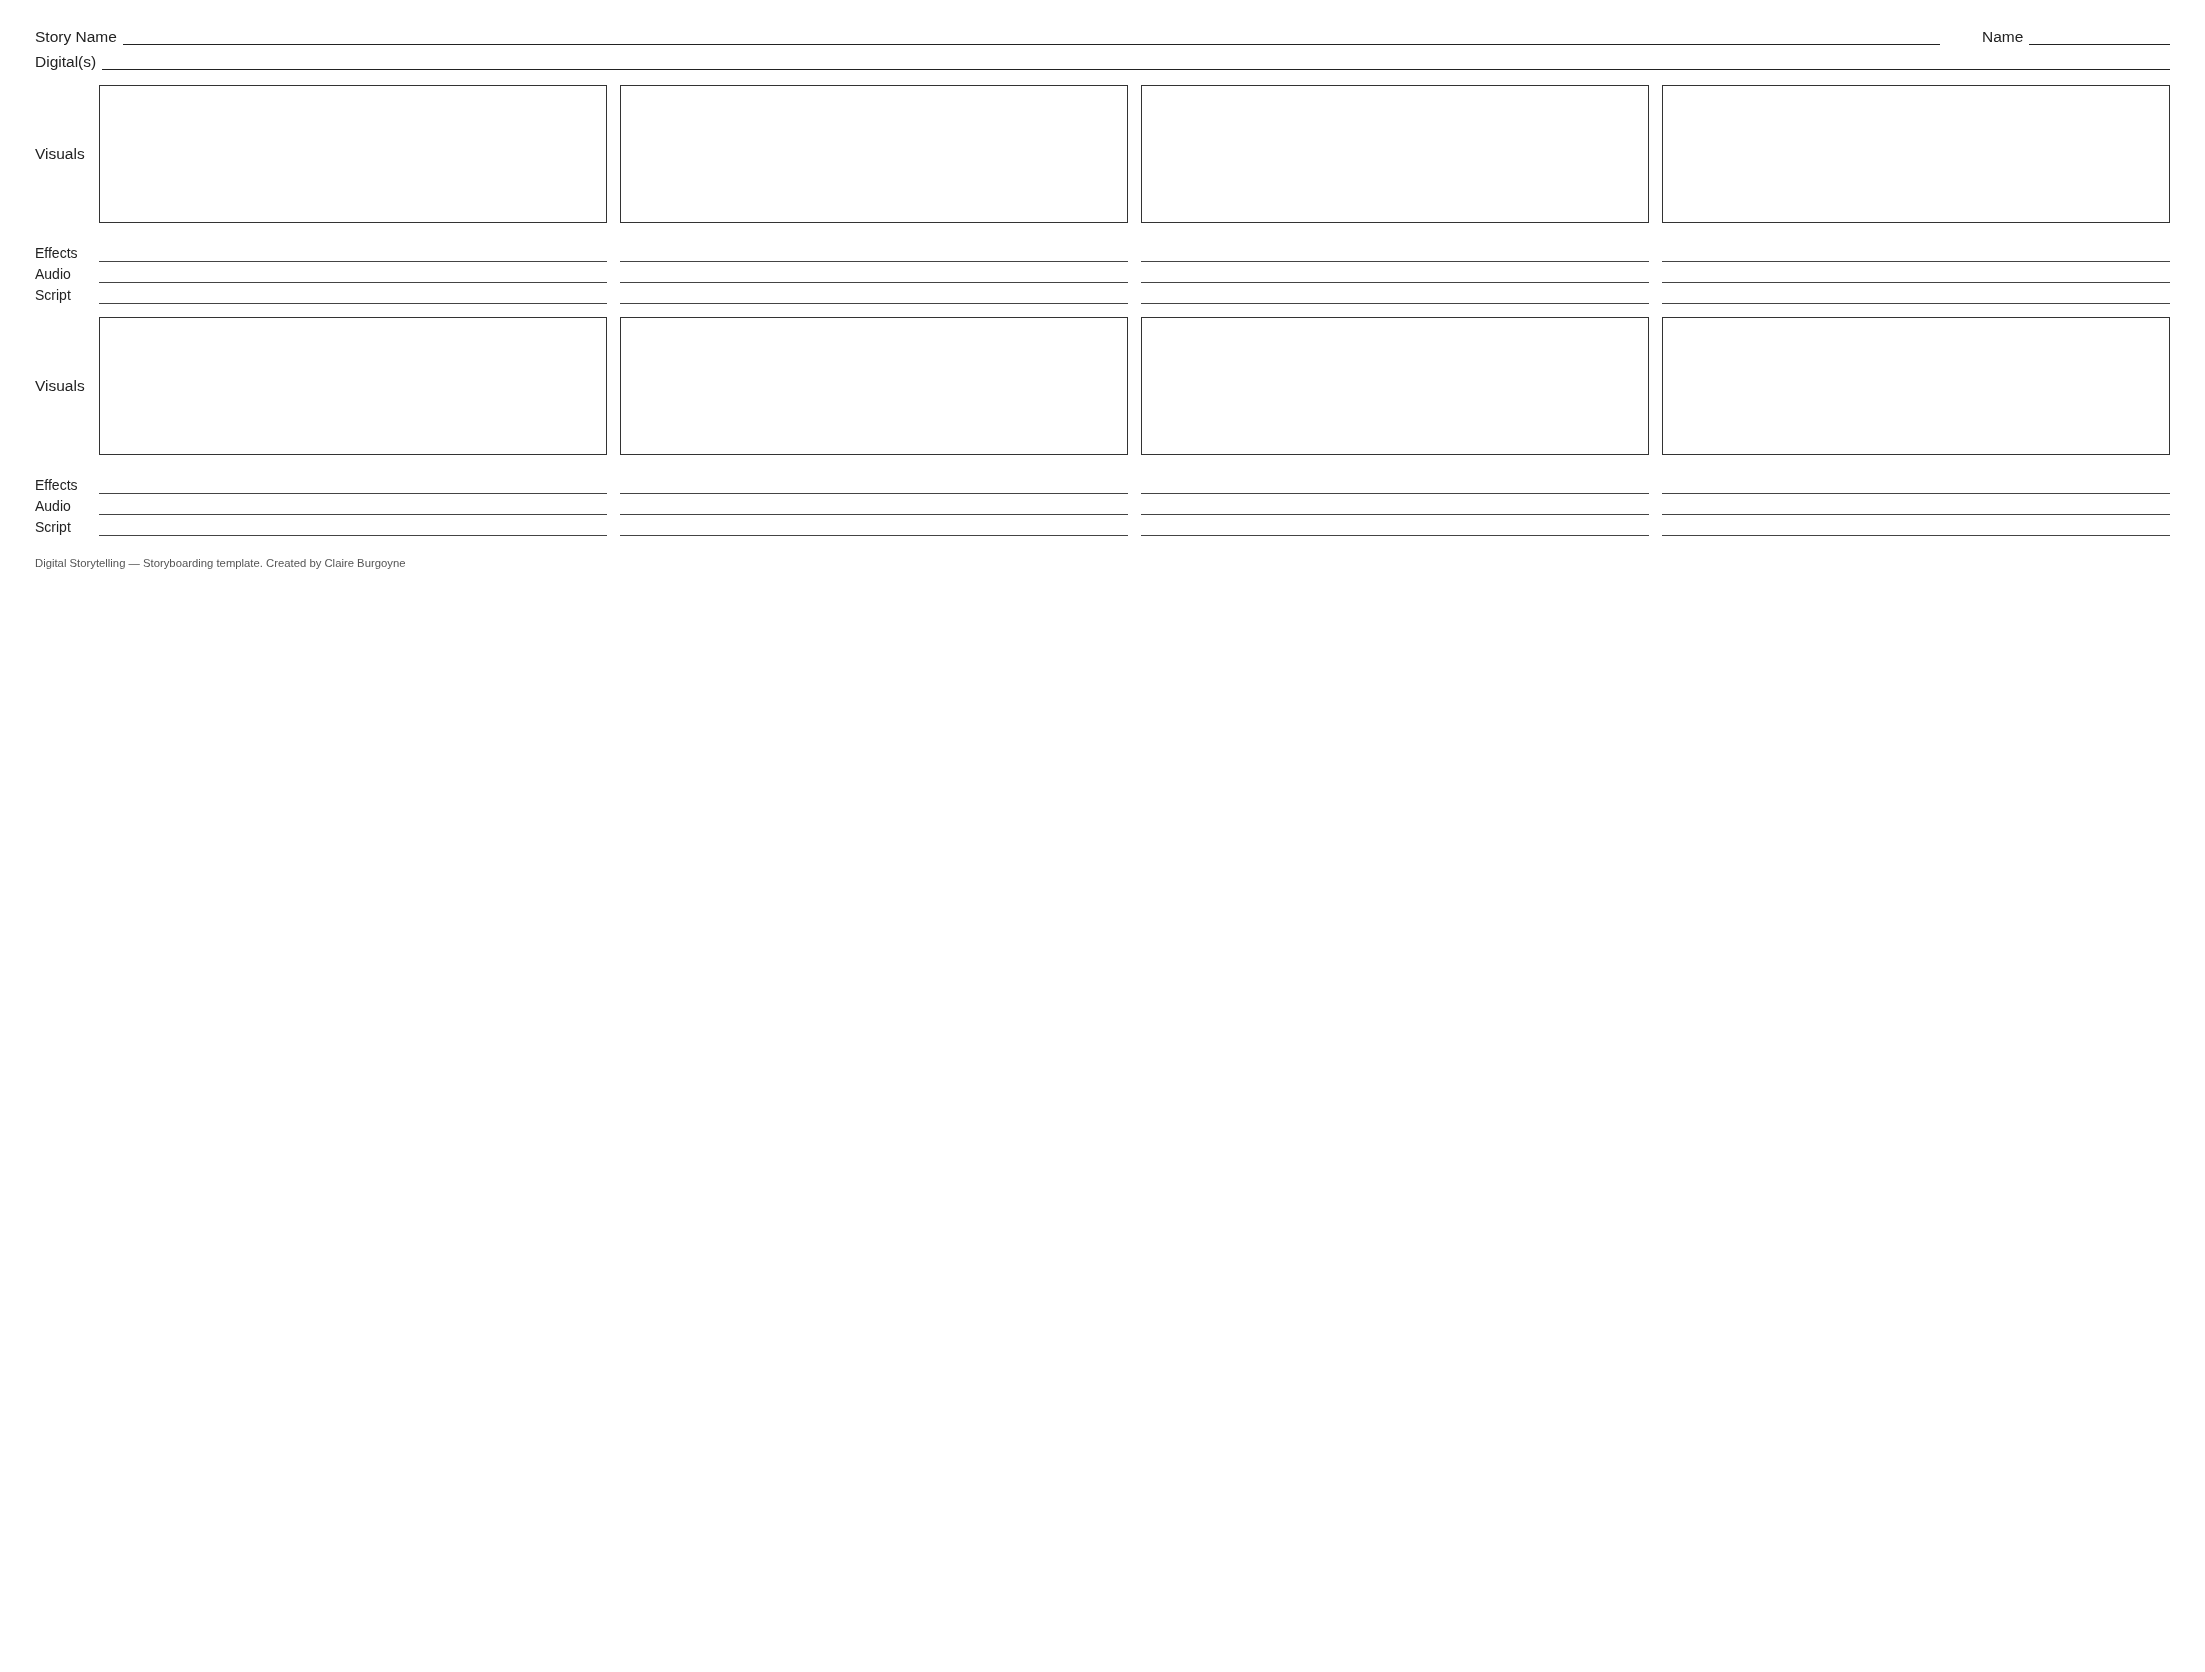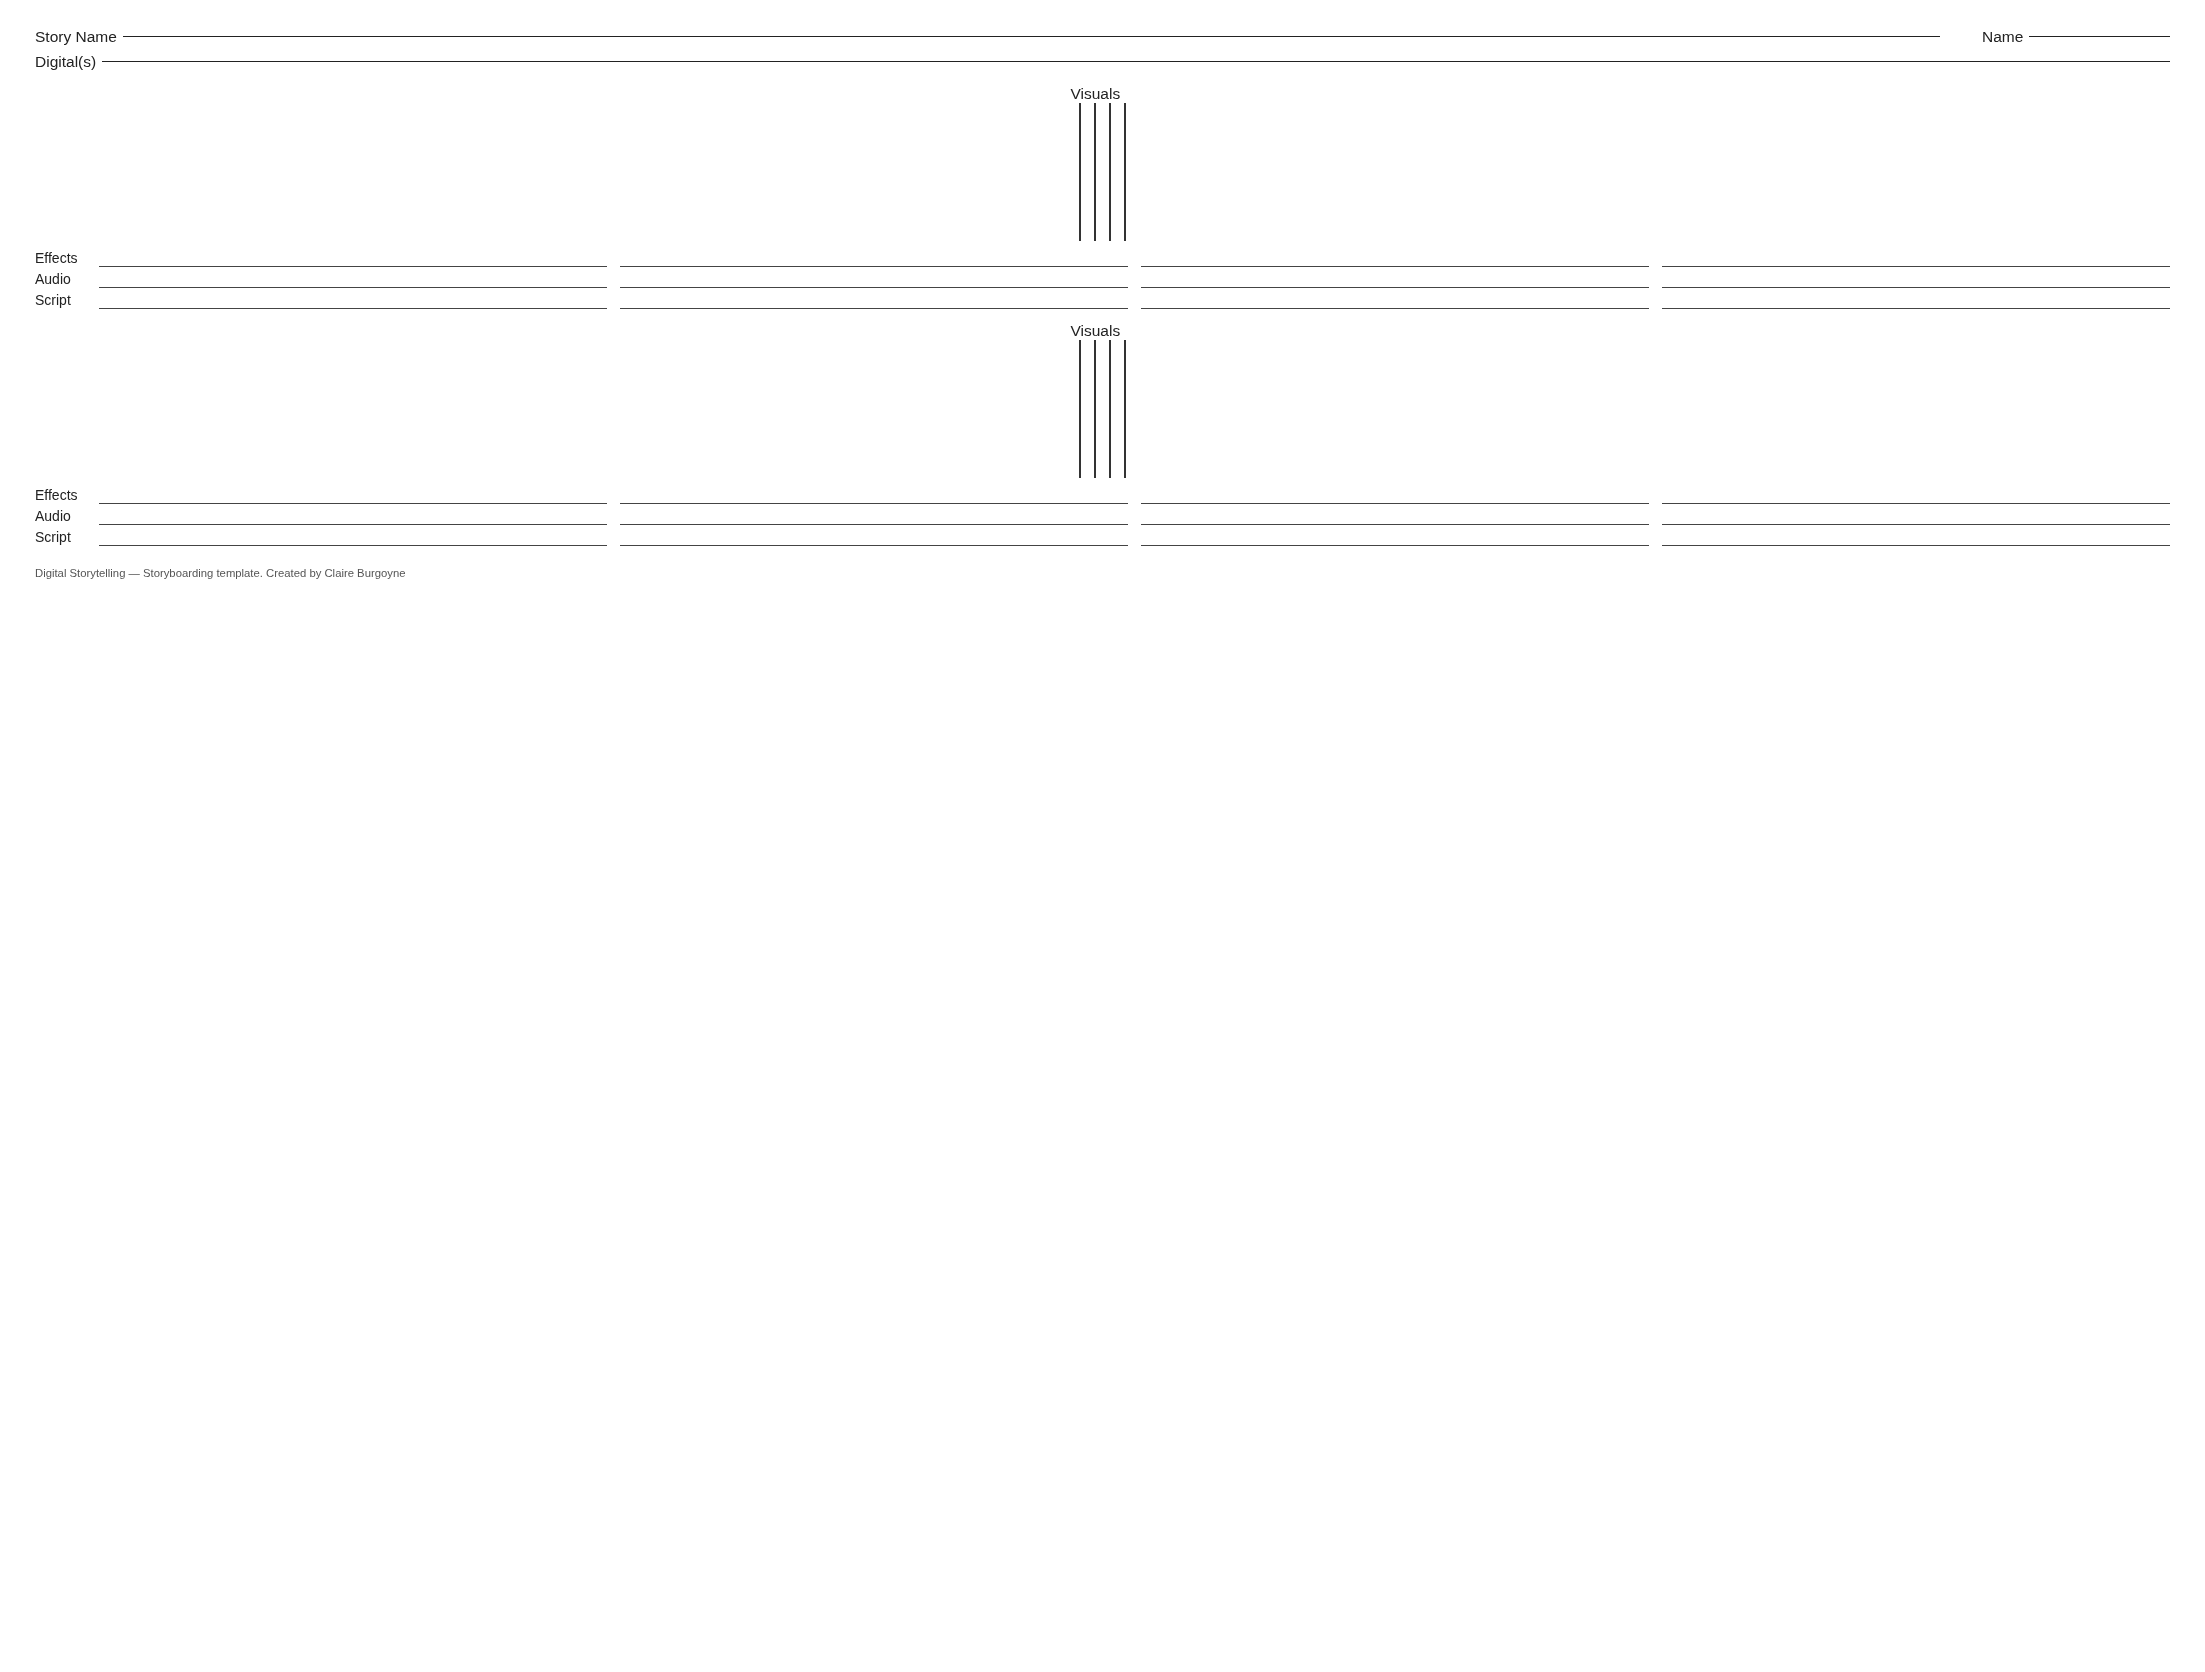--- a/index.html
+++ b/index.html
@@ -16,21 +16,21 @@
       padding: 28px 35px 21px 35px;
       color: #222;
     }
 
     .header-section {
       margin-bottom: 14px;
     }
 
     .header-row {
       display: flex;
-      align-items: center;
+      align-items: flex-end;
       margin-bottom: 7px;
       font-size: 15.5px;
     }
 
     .header-label {
       font-size: 15.5px;
       white-space: nowrap;
       margin-right: 5.7px;
     }
 
@@ -53,22 +53,21 @@
       margin-right: 5.7px;
     }
 
     .storyboard-section {
       margin-bottom: 7px;
     }
 
     .visuals-row {
       display: flex;
       align-items: center;
-      margin-bottom: 9px;
-      flex-direction: column;
+      margin-bottom: 22px;
     }
 
     .row-label {
       font-size: 15.5px;
       width: 64px;
       min-width: 64px;
       text-align: left;
     }
 
     .frames-container {

